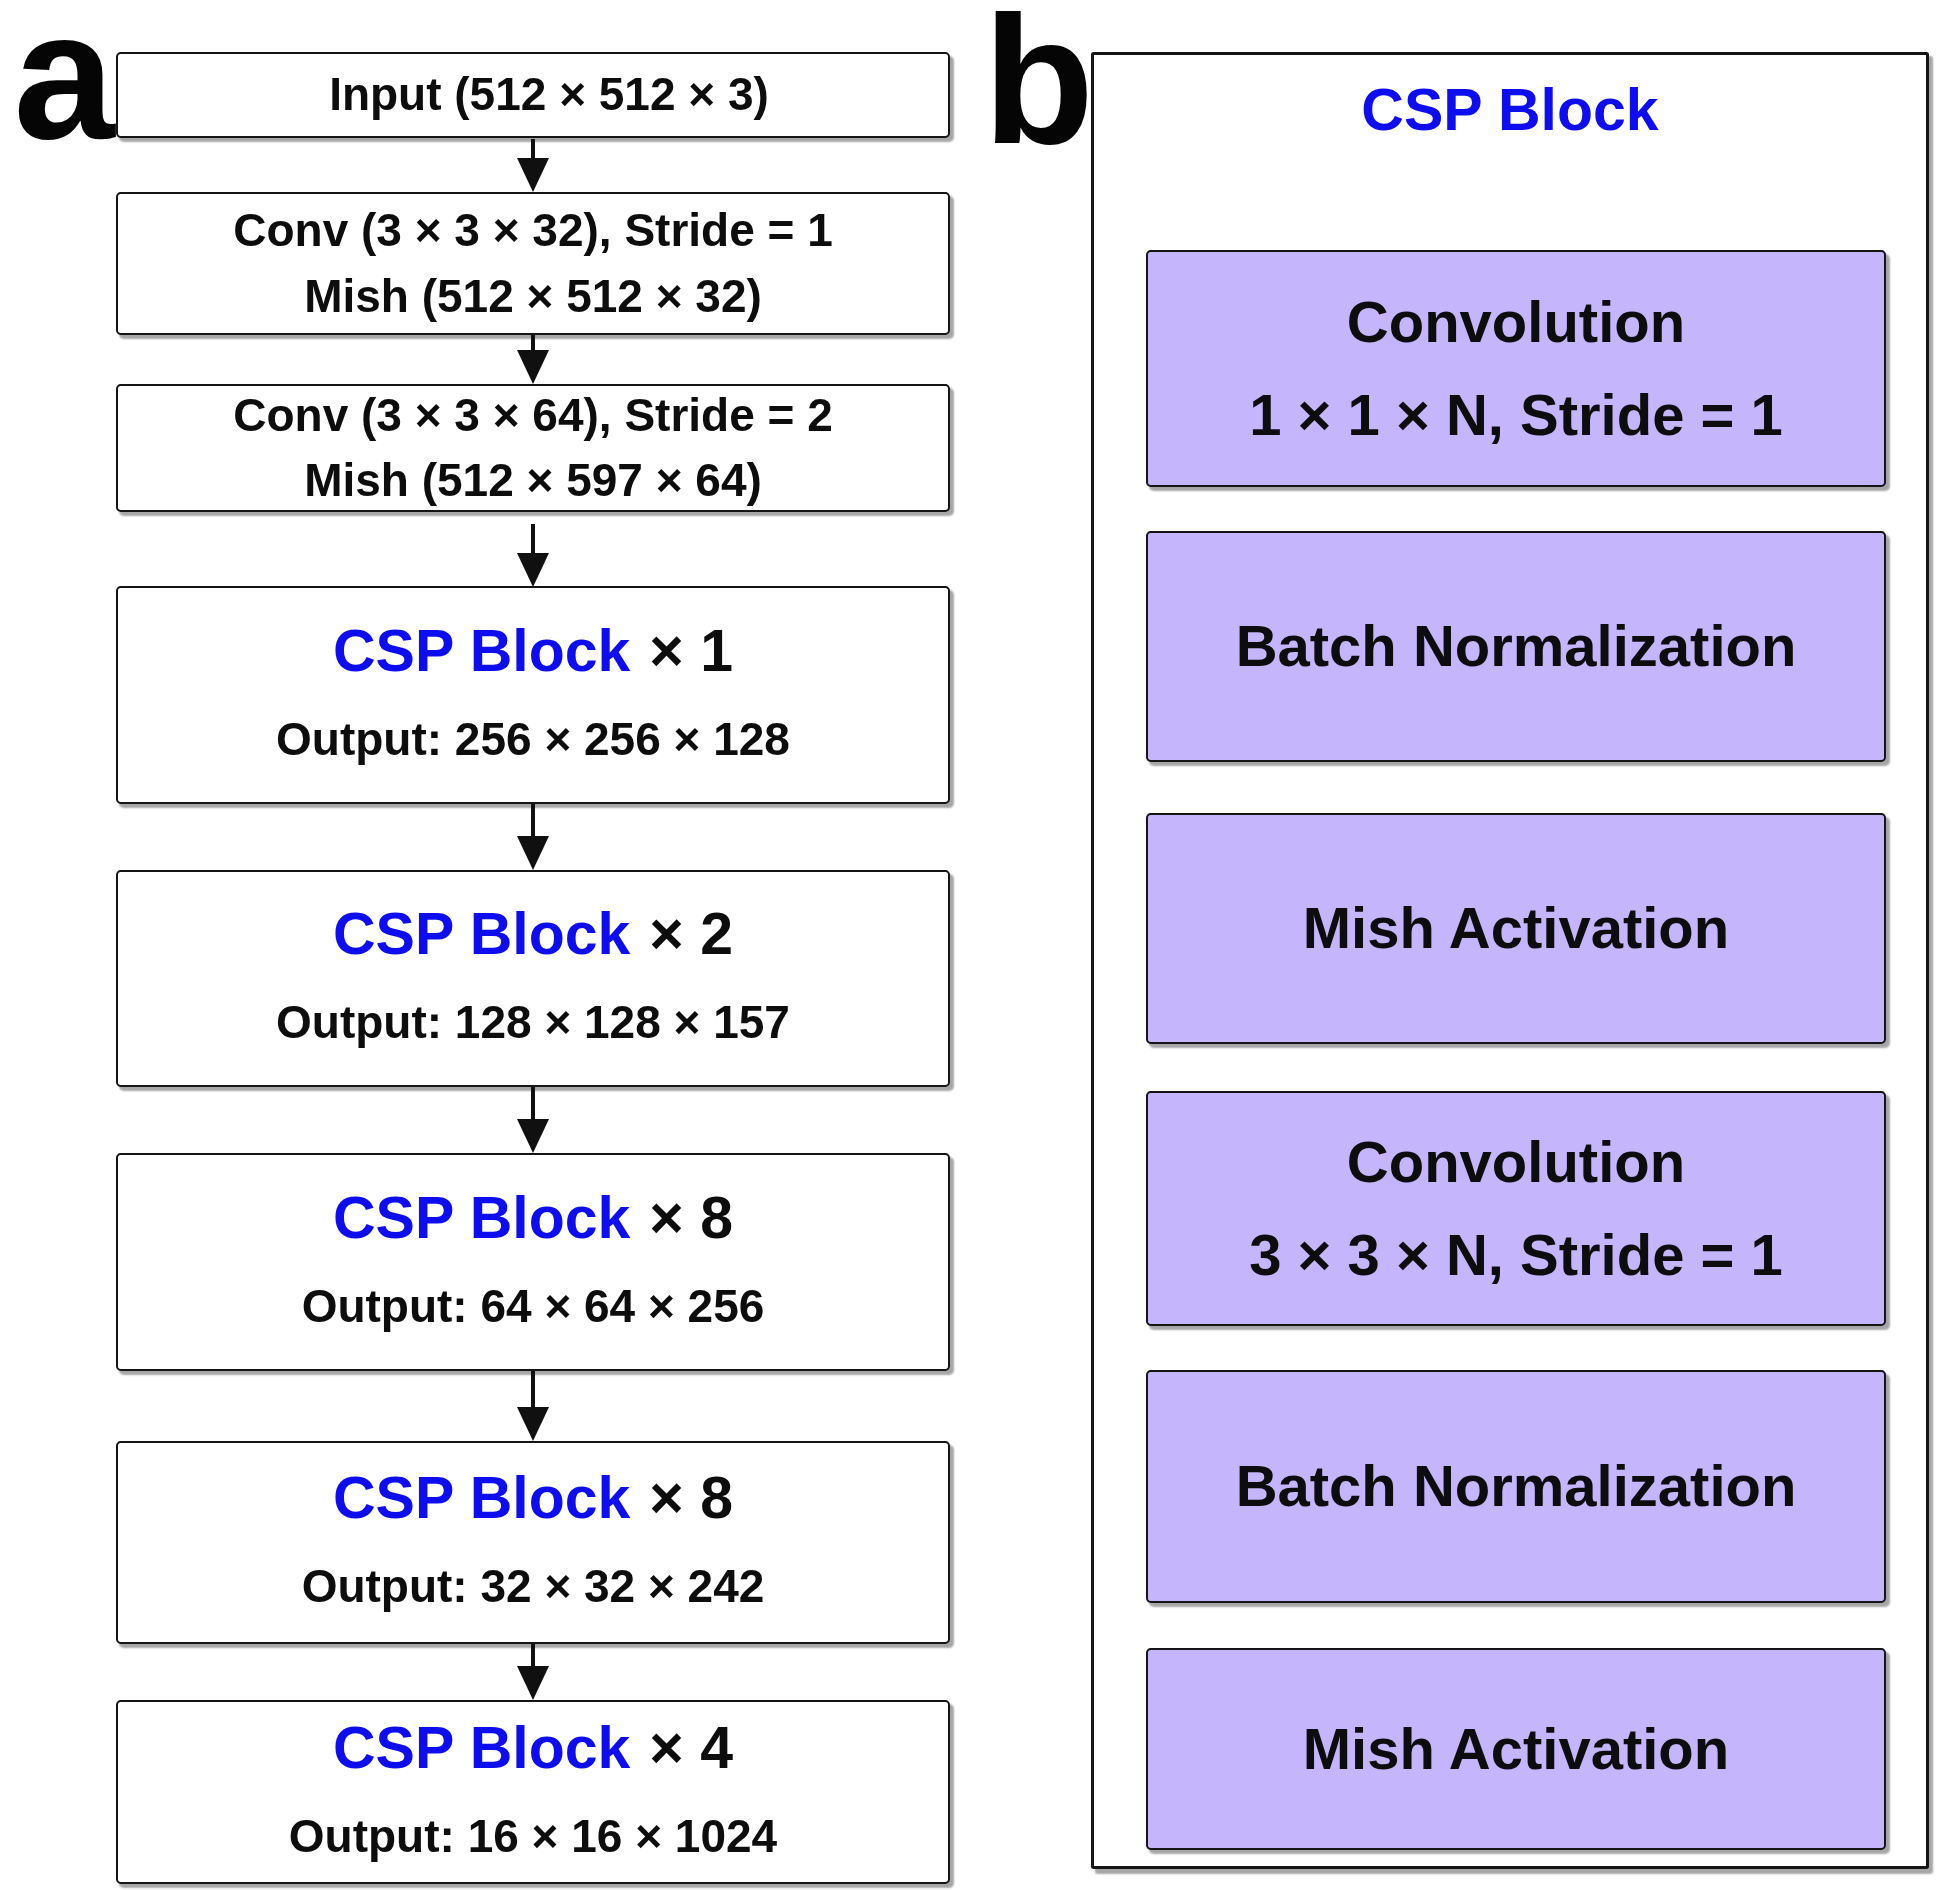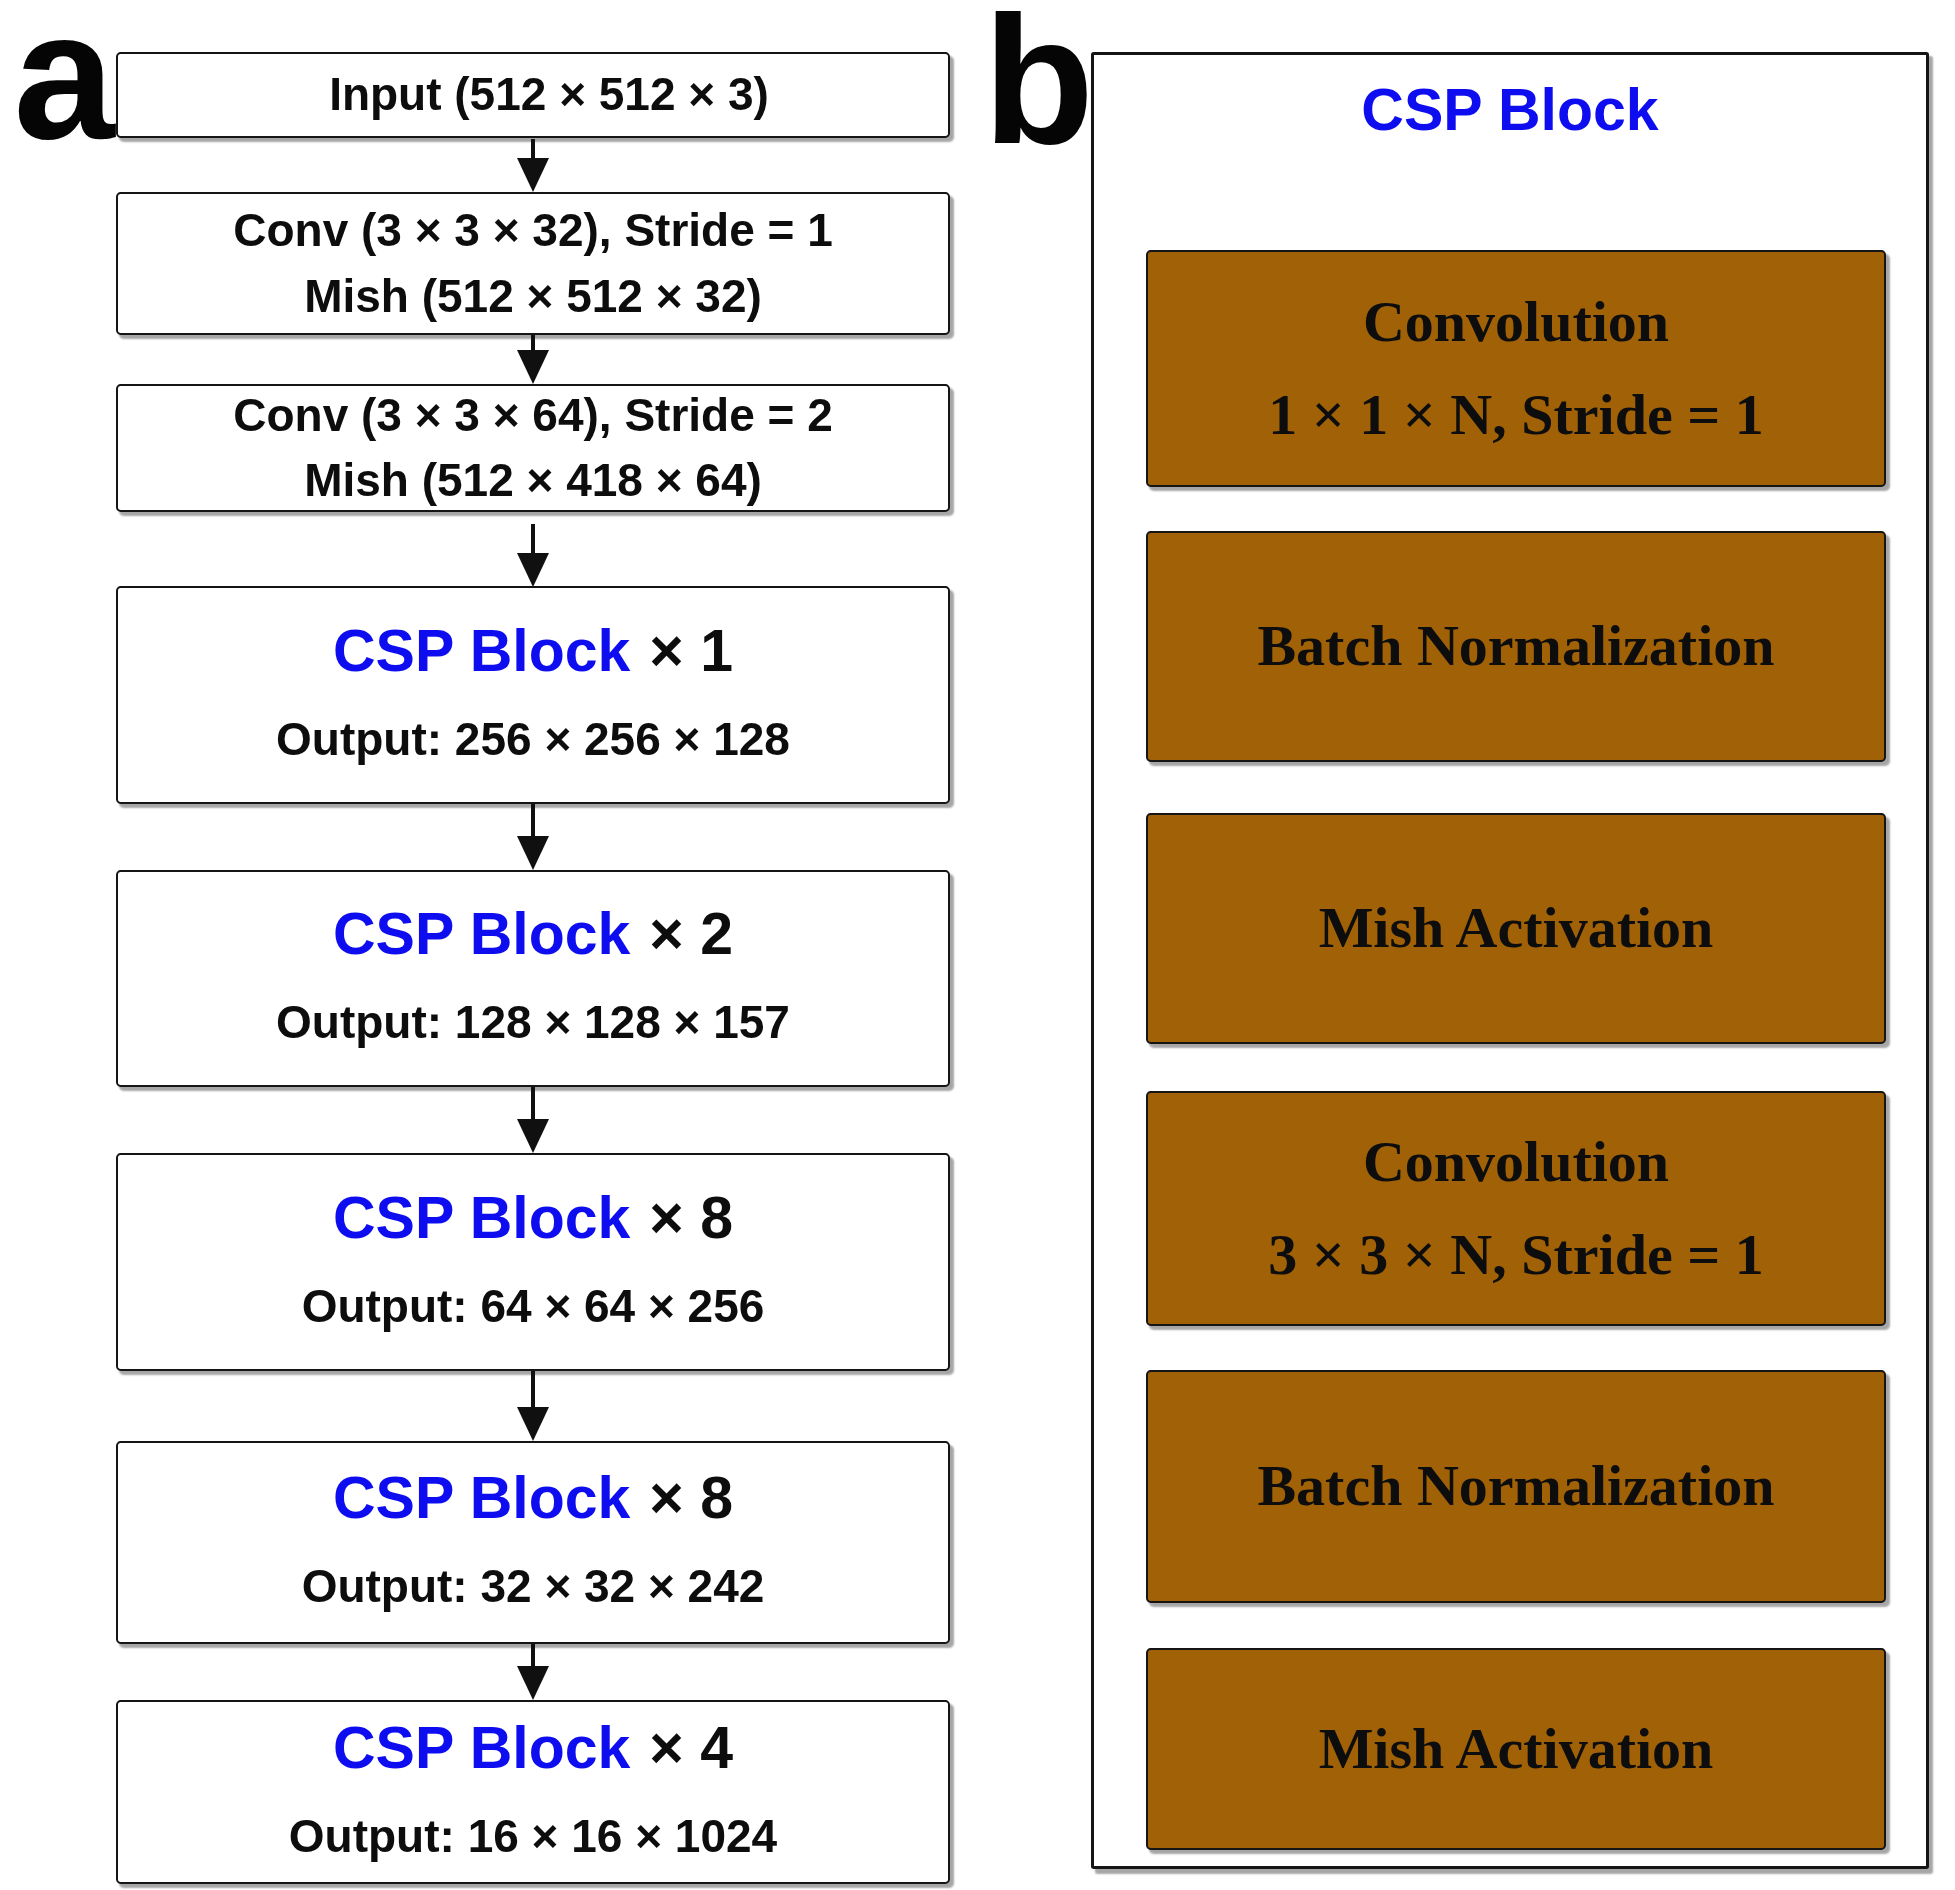--- a/index.html
+++ b/index.html
@@ -79,28 +79,27 @@
     left:1091px;top:78px;width:838px;
     text-align:center;
     font-weight:700;font-size:59px;line-height:1.1;
     color:var(--blue);
     white-space:nowrap;
   }
   .bbox{
     position:absolute;
     left:1146px;width:740px;
     box-sizing:border-box;
-    background:#a16207;
+    background:#c4b5fd;
     border:2.7px solid var(--line);
     border-radius:4.7px;
     box-shadow:3.4px 4px 2px rgba(0,0,0,0.35);
     display:flex;flex-direction:column;
     align-items:center;justify-content:center;
     text-align:center;
-    font-family:Liberation Serif, serif;
   }
   .t-step{
     font-weight:700;
     font-size:58px;
     line-height:1.6;
     color:var(--ink);
     white-space:nowrap;
   }
   .line:empty{display:none;}
 </style>
@@ -125,21 +124,21 @@
     <div class="t-body line">Mish (512 × 512 × 32)</div>
   </div>
 
   <div class="varrow" style="top:335px;height:49px;">
     <div class="shaft"></div>
     <div class="head"></div>
   </div>
 
   <div class="abox" style="top:384px;height:128px;">
     <div class="t-body line">Conv (3 × 3 × 64), Stride = 2</div>
-    <div class="t-body line">Mish (512 × 418 × 64)</div>
+    <div class="t-body line">Mish (512 × 597 × 64)</div>
   </div>
 
   <div class="varrow" style="top:524px;height:63px;">
     <div class="shaft"></div>
     <div class="head"></div>
   </div>
 
   <div class="abox" style="top:586px;height:218px;">
     <div class="csp-line">
       <span class="csp-name">CSP Block</span>

